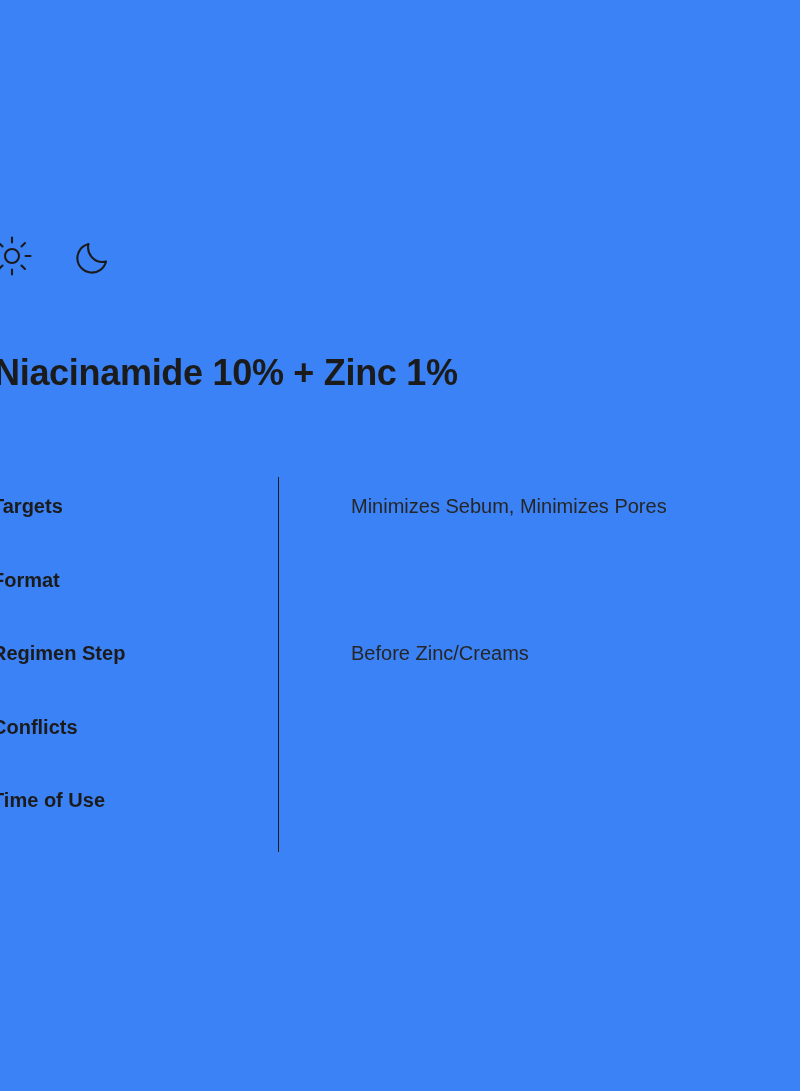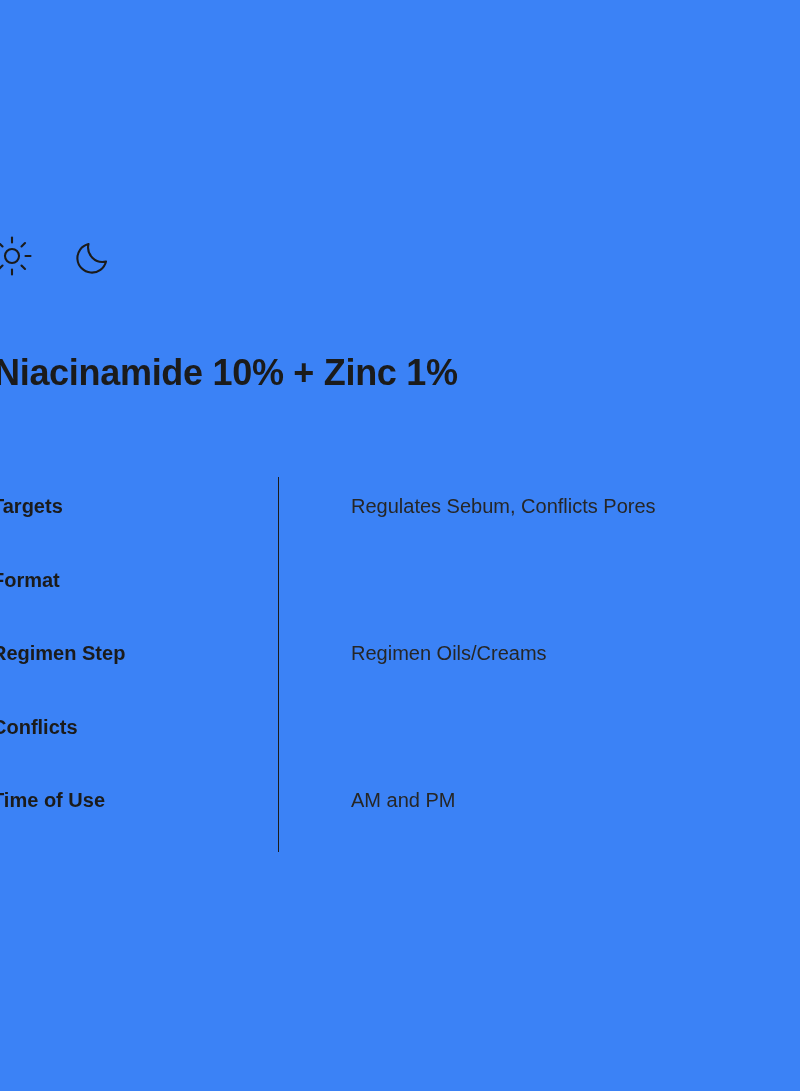--- a/index.html
+++ b/index.html
@@ -126,35 +126,34 @@
   </div>
 
   <div class="title">Niacinamide 10% + Zinc 1%</div>
 
   <div class="divider"></div>
 
   <div class="spec-table">
 
     <div class="spec-row">
       <div class="spec-label">Targets</div>
-      <div class="spec-value">Regulates Sebum, Conflicts Pores</div>
+      <div class="spec-value">Minimizes Sebum, Minimizes Pores</div>
     </div>
 
     <div class="spec-row">
       <div class="spec-label">Format</div>
     </div>
 
     <div class="spec-row">
       <div class="spec-label">Regimen Step</div>
-      <div class="spec-value">Regimen Oils/Creams</div>
+      <div class="spec-value">Before Zinc/Creams</div>
     </div>
 
     <div class="spec-row">
       <div class="spec-label">Conflicts</div>
     </div>
 
     <div class="spec-row">
       <div class="spec-label">Time of Use</div>
-      <div class="spec-value">AM and PM</div>
     </div>
 
   </div>
 </div>
 
 </body></html>

